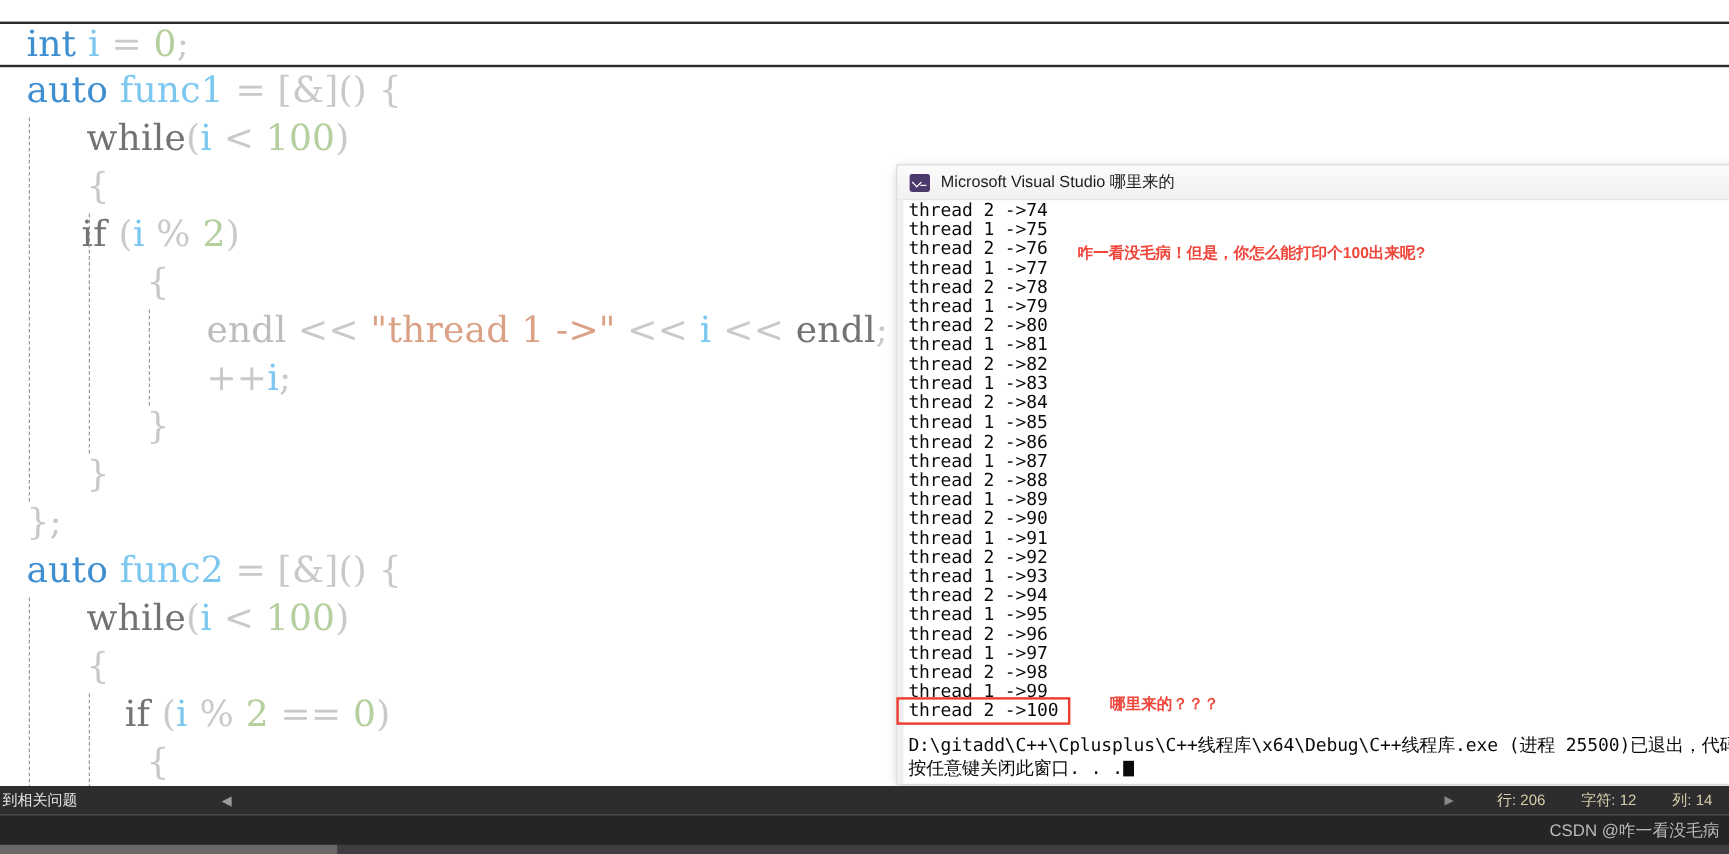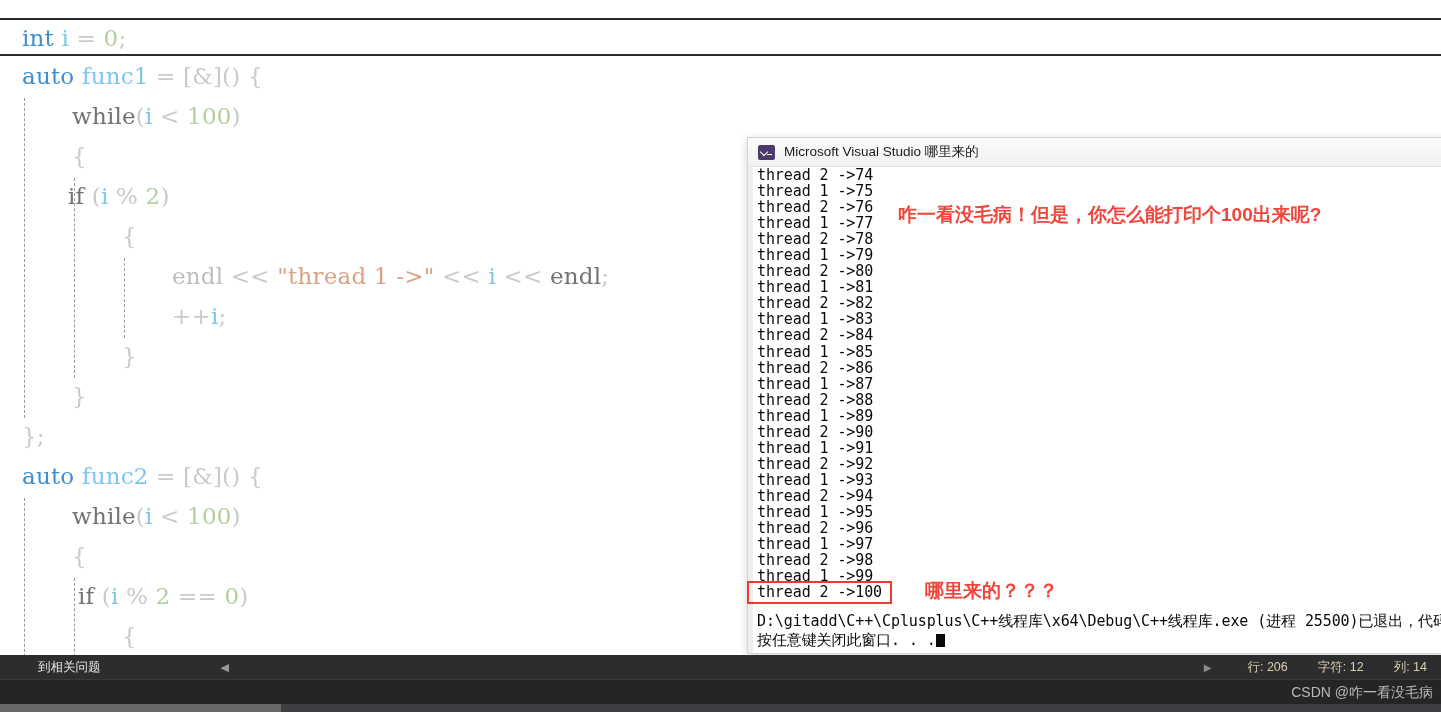--- a/index.html
+++ b/index.html
@@ -28,21 +28,21 @@
   .code-area {
     position: absolute;
     left: 0; top: 18px;
     width: 1441px;
   }
   .code-line {
     position: relative;
     height: 40px;
     line-height: 40px;
     font-family: "DejaVu Serif", "Liberation Serif", serif;
-    font-size: 23px;
+    font-size: 30px;
     white-space: pre;
     padding-left: 22px;
     letter-spacing: 0.2px;
   }
   
   .code-line.current {
     border-top: 2px solid #2b2b2b;
     border-bottom: 2px solid #2b2b2b;
     height: 38px;
     line-height: 36px;
@@ -157,21 +157,21 @@
     height: 13px;
     background: #0a0a0a;
     vertical-align: -2px;
   }
 
   
   .annot {
     position: absolute;
     color: #f0453a;
     font-family: "Liberation Sans", sans-serif;
-    font-size: 19px;
+    font-size: 13px;
     font-weight: bold;
     white-space: nowrap;
   }
   #annot-1 { left: 898px; top: 202px; }
   #annot-2 { left: 925px; top: 578px; }
 
   
   #errlist-bar {
     position: absolute;
     left: 0; top: 655px;
@@ -179,21 +179,20 @@
     height: 24px;
     background: #2d2d30;
     display: flex;
     align-items: center;
   }
   #errlist-text {
     color: #e6e6e6;
     font-size: 12.5px;
     padding-left: 2px;
     font-family: "Liberation Sans", sans-serif;
-    margin-left: 36px;
   }
   #errlist-caret {
     margin-left: 120px;
     color: #9a9a9a;
     font-size: 11px;
   }
   #errlist-right {
     margin-left: auto;
     display: flex;
     align-items: center;
@@ -250,21 +249,21 @@
         <div class="code-line" style="padding-left: 68px;"><span class="ctl">if</span><span class="op"> (</span><span class="var">i</span><span class="op"> % </span><span class="num">2</span><span class="op">)</span></div>
         <div class="code-line" style="padding-left: 122px;"><span class="op">{</span></div>
         <div class="code-line" style="padding-left: 172px;"><span class="plain">endl</span><span class="op"> &lt;&lt; </span><span class="str">"thread 1 -&gt;"</span><span class="op"> &lt;&lt; </span><span class="var">i</span><span class="op"> &lt;&lt; </span><span class="endl">endl</span><span class="op">;</span></div>
         <div class="code-line" style="padding-left: 172px;"><span class="op">++</span><span class="var">i</span><span class="op">;</span></div>
         <div class="code-line" style="padding-left: 122px;"><span class="op">}</span></div>
         <div class="code-line" style="padding-left: 72px;"><span class="op">}</span></div>
         <div class="code-line" style="padding-left: 22px;"><span class="op">};</span></div>
         <div class="code-line" style="padding-left: 22px;"><span class="kw">auto </span><span class="var">func2</span><span class="op"> = </span><span class="op">[&amp;]() {</span></div>
         <div class="code-line" style="padding-left: 72px;"><span class="ctl">while</span><span class="op">(</span><span class="var">i</span><span class="op"> &lt; </span><span class="num">100</span><span class="op">)</span></div>
         <div class="code-line" style="padding-left: 72px;"><span class="op">{</span></div>
-        <div class="code-line" style="padding-left: 78px;"><span class="ctl">if</span><span class="op"> (</span><span class="var">i</span><span class="op"> % </span><span class="num">2</span><span class="op"> == </span><span class="num">0</span><span class="op">)</span></div>
+        <div class="code-line" style="padding-left: 104px;"><span class="ctl">if</span><span class="op"> (</span><span class="var">i</span><span class="op"> % </span><span class="num">2</span><span class="op"> == </span><span class="num">0</span><span class="op">)</span></div>
         <div class="code-line" style="padding-left: 122px;"><span class="op">{</span></div>
         <div class="guide" style="left: 24px; top: 80px; height: 320px;"></div>
         <div class="guide" style="left: 24px; top: 480px; height: 320px;"></div>
         <div class="guide" style="left: 74px; top: 160px; height: 200px;"></div>
         <div class="guide" style="left: 74px; top: 560px; height: 200px;"></div>
         <div class="guide" style="left: 124px; top: 240px; height: 80px;"></div>
       </div>
   </div>
 
   <div id="console-window">

